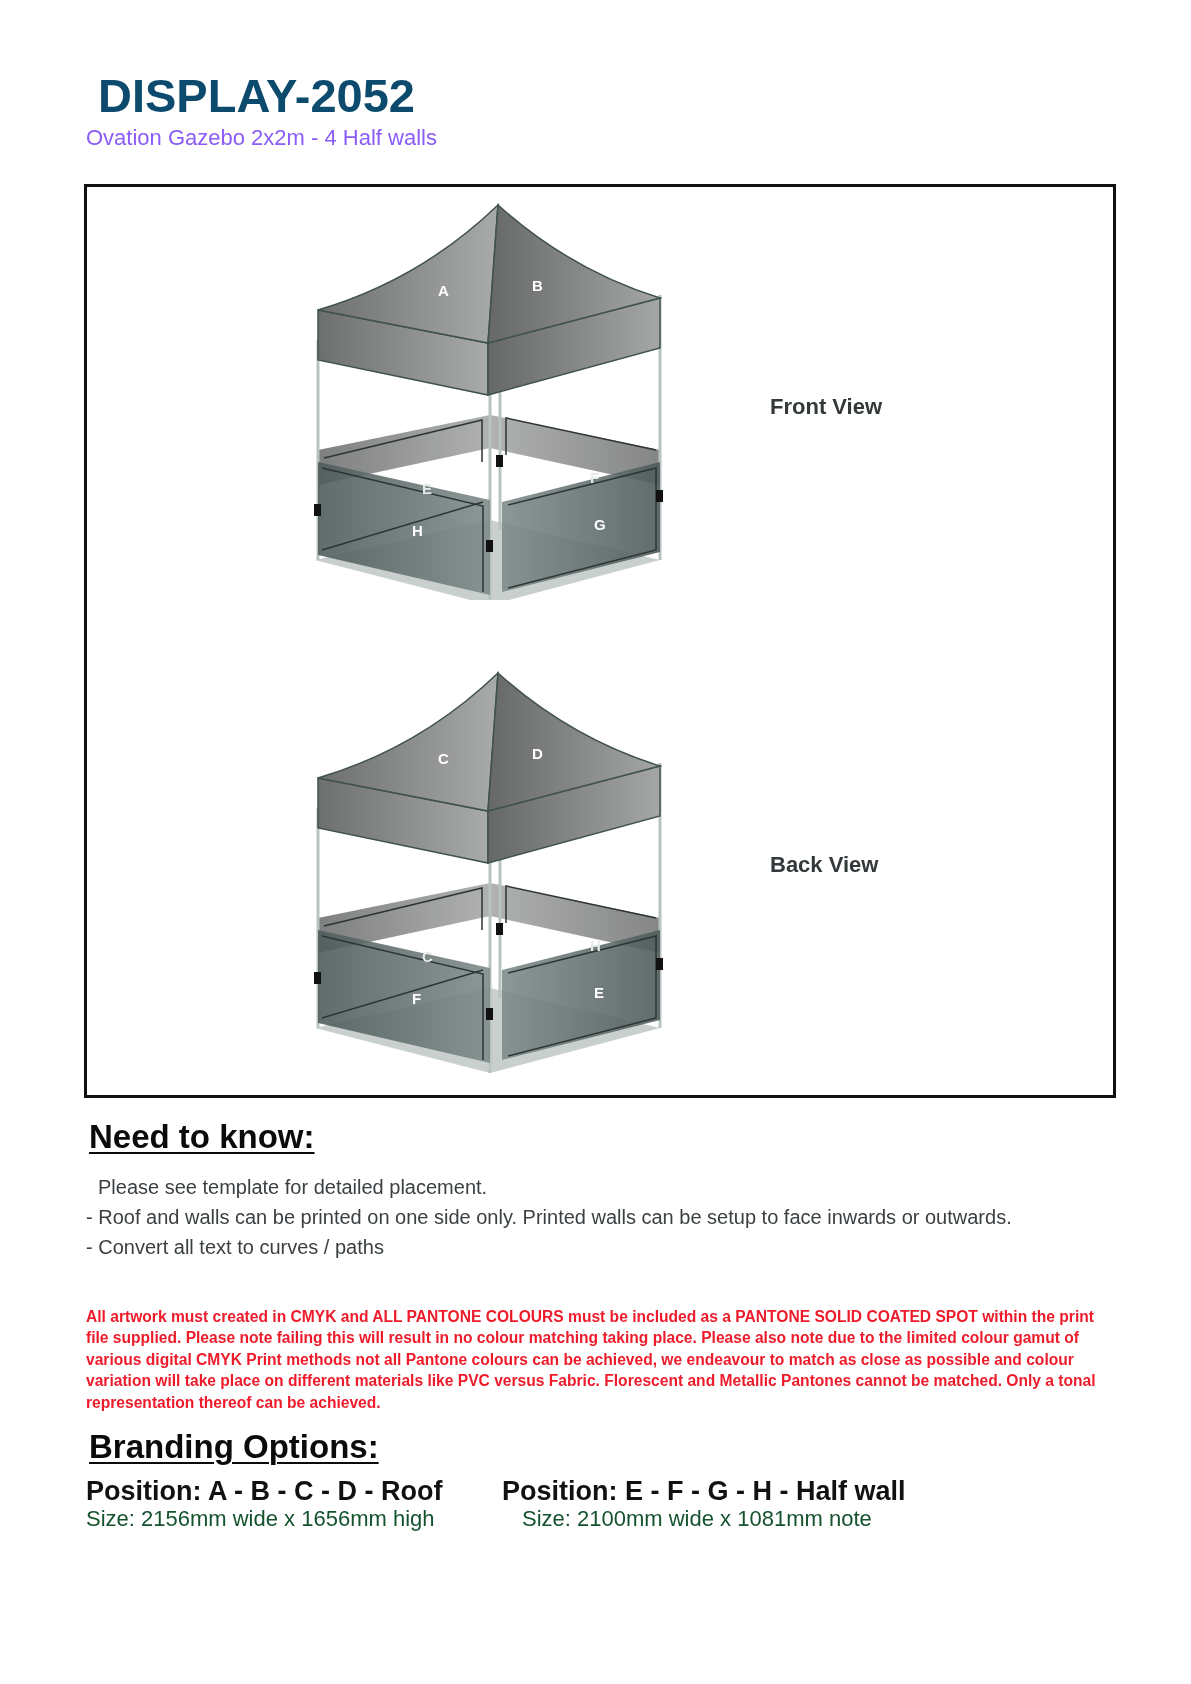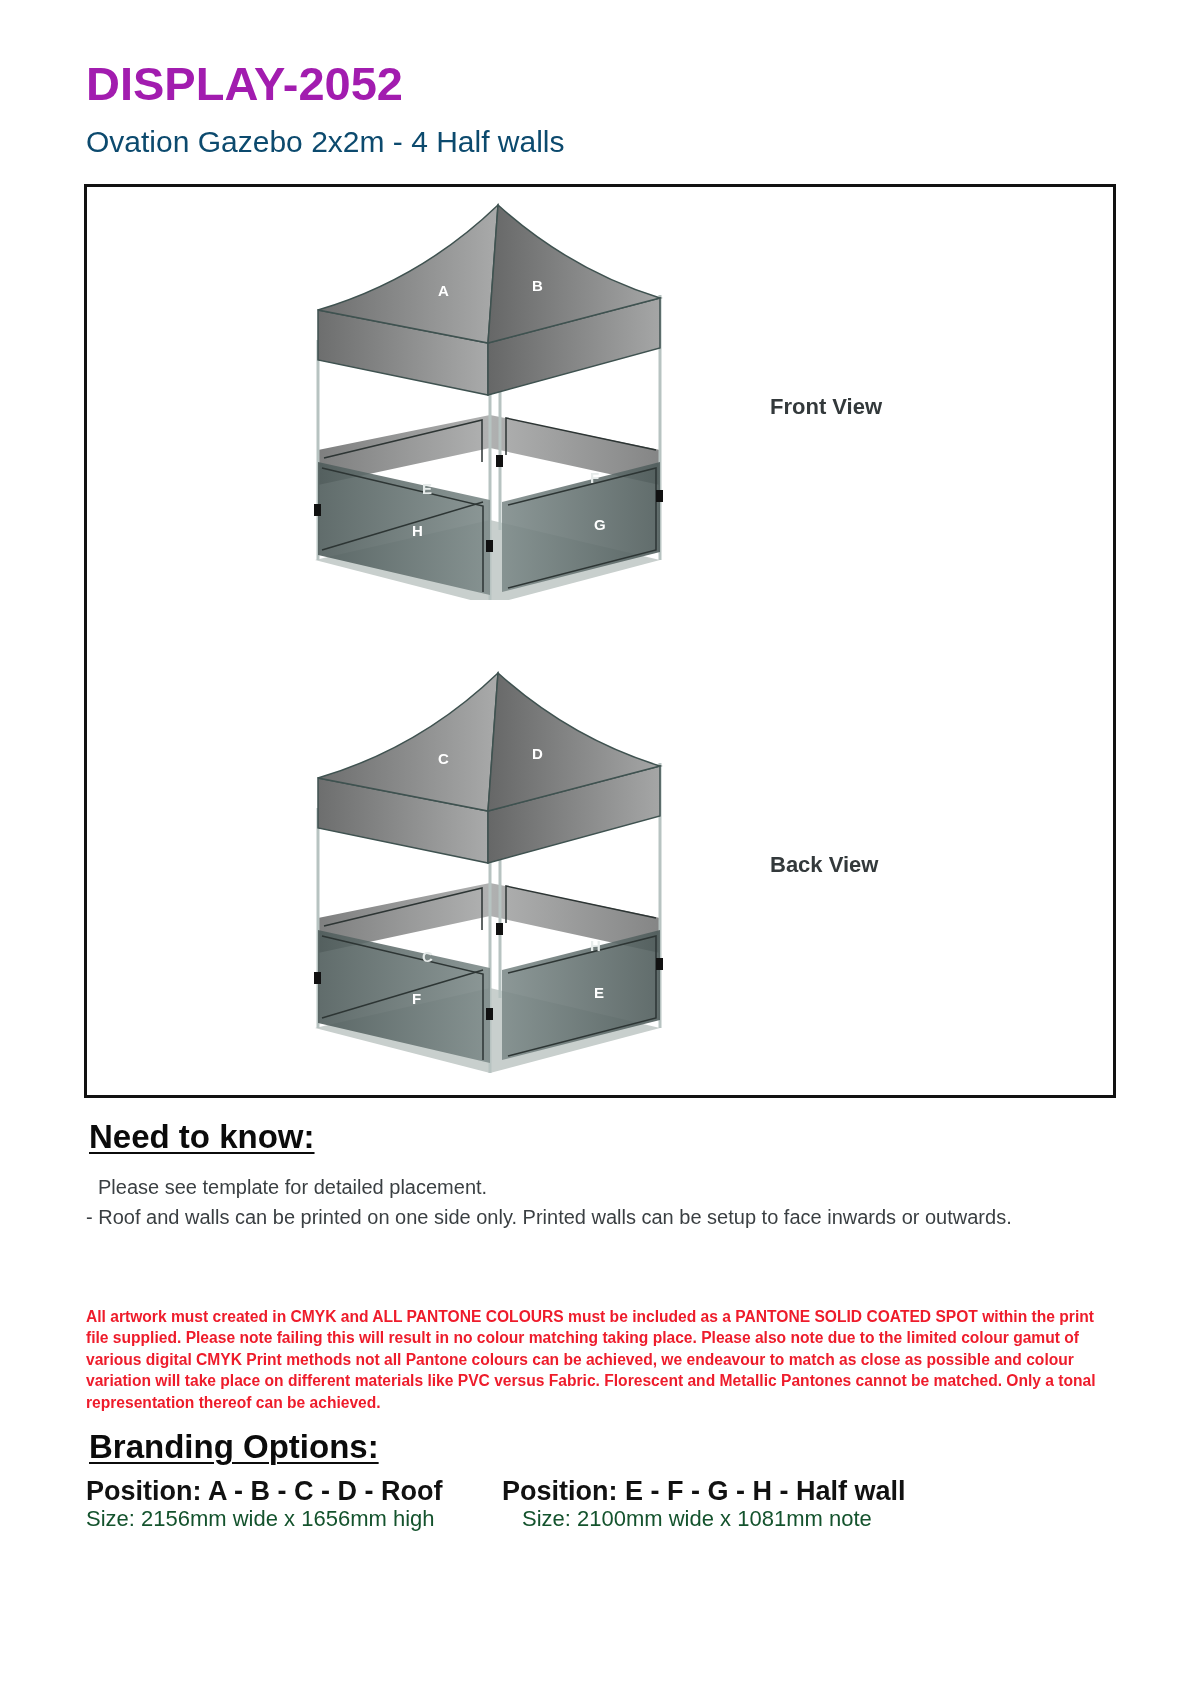--- a/index.html
+++ b/index.html
@@ -1,18 +1,18 @@
 <!DOCTYPE html>
 <html><head>
 <meta charset="utf-8">
 <style>
   html,body{margin:0;padding:0;background:#fff;}
   body{width:1191px;height:1684px;position:relative;overflow:hidden;font-family:"Liberation Sans",sans-serif;color:#111;}
-  .title{position:absolute;left:86px;top:56px;font-size:47px;font-weight:bold;color:#a21caf;letter-spacing:0px;margin:0;}
-  .subtitle{position:absolute;left:86px;top:125px;font-size:30px;color:#0c4a6e;margin:0;}
+  .title{position:absolute;left:86px;top:56px;font-size:47px;font-weight:bold;color:#0c4a6e;letter-spacing:0px;margin:12px;}
+  .subtitle{position:absolute;left:86px;top:125px;font-size:22px;color:#8b5cf6;margin:0;}
   .frame{position:absolute;left:84px;top:184px;width:1026px;height:908px;border:3px solid #111;box-sizing:content-box;}
   .view-label{position:absolute;font-size:22px;font-weight:bold;color:#33393b;}
   .gazebo{position:absolute;}
   .h2{position:absolute;left:86px;font-size:33px;font-weight:bold;color:#0b0b0b;text-decoration:underline;text-decoration-thickness:2px;text-underline-offset:4px;margin:3px;}
   .notes{position:absolute;left:86px;top:1172px;font-size:20px;color:#3a3f42;line-height:30px;}
   .notes .row{white-space:nowrap;}
   .notes b{color:#2b2f31;}
   .warning{position:absolute;left:86px;top:1306px;width:1030px;font-size:15.6px;font-weight:bold;color:#ee1c2b;line-height:21.4px;}
   .pos{position:absolute;font-size:27px;font-weight:bold;color:#111;}
   .size{position:absolute;font-size:22px;color:#14532d;}
@@ -118,20 +118,21 @@
   <text x="280" y="283" fill="#e6ebea" font-size="15">H</text>
   <text x="102" y="336" fill="#fff" font-size="15">F</text>
   <text x="284" y="330" fill="#fff" font-size="15">E</text>
 </svg>
 <div class="view-label" style="left:770px;top:852px;">Back View</div>
 
 <h2 class="h2" style="top:1115px;">Need to know:</h2>
 <div class="notes">
   <div class="row" style="padding-left:12px;"><span>  Please see template for detailed placement.</span></div>
   <div class="row"><span>- Roof and walls can be printed on one side only. Printed walls can be setup to face inwards or outwards.</span></div>
+  <div class="row"><span>- Convert all text to curves / paths</span></div>
 </div>
 <div class="warning">All artwork must created in CMYK and ALL PANTONE COLOURS must be included as a PANTONE SOLID COATED SPOT within the print file supplied. Please note failing this will result in no colour matching taking place. Please also note due to the limited colour gamut of various digital CMYK Print methods not all Pantone colours can be achieved, we endeavour to match as close as possible and colour variation will take place on different materials like PVC versus Fabric. Florescent and Metallic Pantones cannot be matched. Only a tonal representation thereof can be achieved.</div>
 
 <h2 class="h2" style="top:1425px;">Branding Options:</h2>
 <div class="pos" style="left:86px;top:1476px;">Position: A - B - C - D - Roof</div>
 <div class="size" style="left:86px;top:1506px;">Size: 2156mm wide x 1656mm high</div>
 <div class="pos" style="left:502px;top:1476px;">Position: E - F - G - H -  Half wall</div>
 <div class="size" style="left:522px;top:1506px;">Size: 2100mm wide x 1081mm note</div>
 
 </body></html>

